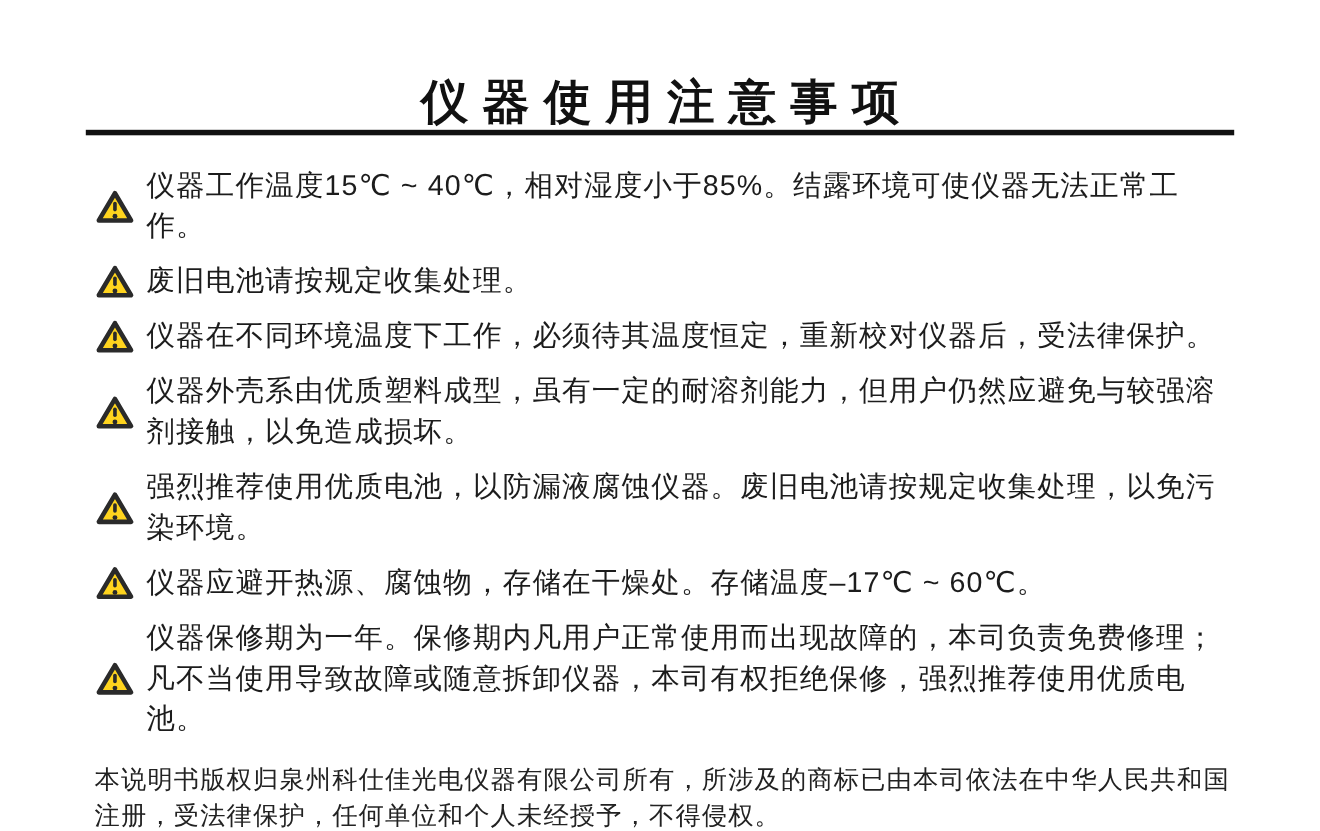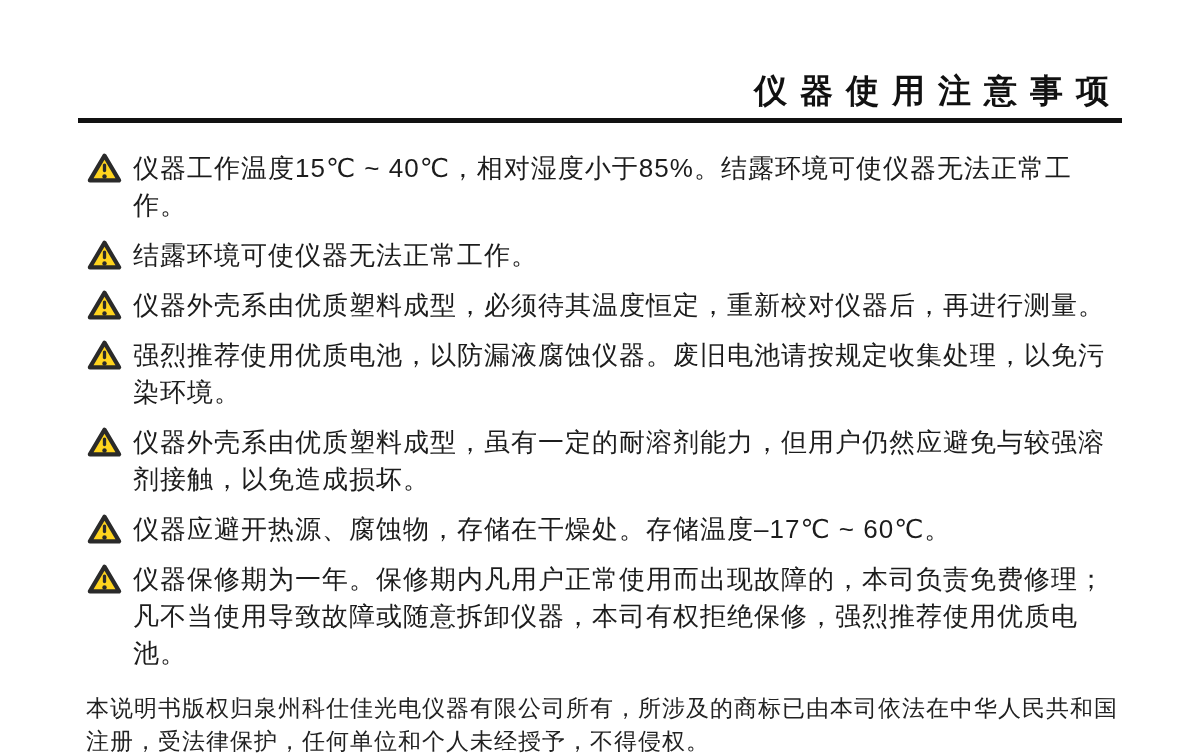--- a/index.html
+++ b/index.html
@@ -7,33 +7,33 @@
     width:1200px;height:755px;
     background:#ffffff;
     font-family:"Liberation Sans","DejaVu Sans",sans-serif;
     color:var(--text-color,#1c1c1c);
     position:relative;overflow:hidden;
   }
   .page{padding:0 78px;position:relative;height:100%;box-sizing:border-box;}
 
   .title{
     margin:77px 0 7px 0;
-    text-align:right;
-    font-family:Liberation Mono, monospace;
+    text-align:center;
+    font-family:Liberation Serif, serif;
     font-weight:bold;
-    font-size:33px;
+    font-size:43px;
     line-height:34px;
     letter-spacing:13px;
     text-indent:13px;
     color:#111;
   }
   .rule{height:5px;background:var(--rule-color,#111111);}
 
   .warnings{margin-top:27px;padding-left:8px;}
-  .warn{display:flex;align-items:flex-start;gap:10px;margin-bottom:13px;}
+  .warn{display:flex;align-items:center;gap:10px;margin-bottom:13px;}
   .warn .icon{flex:0 0 37px;margin-top:2px;line-height:0;}
   .wtext{
     margin:0;flex:1;
     font-size:26px;line-height:37px;letter-spacing:1px;
     color:var(--text-color,#1c1c1c);
   }
 
   .copyright{
     margin:20px 0 0 8px;
     font-size:23px;line-height:33px;letter-spacing:1px;
@@ -62,54 +62,54 @@
     </div>
 
     <div class="warn">
       <span class="icon">
         <svg width="37" height="33" viewBox="0 0 40 36" aria-hidden="true">
           <path d="M20 4 L36 31 L4 31 Z" fill="var(--warning-fill,#FFD41E)" stroke="var(--warning-border,#2A2A2A)" stroke-width="4.5" stroke-linejoin="round"></path>
           <rect x="18.2" y="12.5" width="3.6" height="9.5" rx="1.8" fill="var(--warning-border,#2A2A2A)"></rect>
           <circle cx="20" cy="26.8" r="2.4" fill="var(--warning-border,#2A2A2A)"></circle>
         </svg>
       </span>
-      <p class="wtext">结露环境可使仪器无法正常工作。</p>
+      <p class="wtext">废旧电池请按规定收集处理。</p>
     </div>
 
     <div class="warn">
       <span class="icon">
         <svg width="37" height="33" viewBox="0 0 40 36" aria-hidden="true">
           <path d="M20 4 L36 31 L4 31 Z" fill="var(--warning-fill,#FFD41E)" stroke="var(--warning-border,#2A2A2A)" stroke-width="4.5" stroke-linejoin="round"></path>
           <rect x="18.2" y="12.5" width="3.6" height="9.5" rx="1.8" fill="var(--warning-border,#2A2A2A)"></rect>
           <circle cx="20" cy="26.8" r="2.4" fill="var(--warning-border,#2A2A2A)"></circle>
         </svg>
       </span>
-      <p class="wtext">仪器外壳系由优质塑料成型，必须待其温度恒定，重新校对仪器后，再进行测量。</p>
+      <p class="wtext">仪器在不同环境温度下工作，必须待其温度恒定，重新校对仪器后，受法律保护。</p>
+    </div>
+
+    <div class="warn">
+      <span class="icon">
+        <svg width="37" height="33" viewBox="0 0 40 36" aria-hidden="true">
+          <path d="M20 4 L36 31 L4 31 Z" fill="var(--warning-fill,#FFD41E)" stroke="var(--warning-border,#2A2A2A)" stroke-width="4.5" stroke-linejoin="round"></path>
+          <rect x="18.2" y="12.5" width="3.6" height="9.5" rx="1.8" fill="var(--warning-border,#2A2A2A)"></rect>
+          <circle cx="20" cy="26.8" r="2.4" fill="var(--warning-border,#2A2A2A)"></circle>
+        </svg>
+      </span>
+      <p class="wtext">仪器外壳系由优质塑料成型，虽有一定的耐溶剂能力，但用户仍然应避免与较强溶剂接触，以免造成损坏。</p>
     </div>
 
     <div class="warn">
       <span class="icon">
         <svg width="37" height="33" viewBox="0 0 40 36" aria-hidden="true">
           <path d="M20 4 L36 31 L4 31 Z" fill="var(--warning-fill,#FFD41E)" stroke="var(--warning-border,#2A2A2A)" stroke-width="4.5" stroke-linejoin="round"></path>
           <rect x="18.2" y="12.5" width="3.6" height="9.5" rx="1.8" fill="var(--warning-border,#2A2A2A)"></rect>
           <circle cx="20" cy="26.8" r="2.4" fill="var(--warning-border,#2A2A2A)"></circle>
         </svg>
       </span>
       <p class="wtext">强烈推荐使用优质电池，以防漏液腐蚀仪器。废旧电池请按规定收集处理，以免污染环境。</p>
-    </div>
-
-    <div class="warn">
-      <span class="icon">
-        <svg width="37" height="33" viewBox="0 0 40 36" aria-hidden="true">
-          <path d="M20 4 L36 31 L4 31 Z" fill="var(--warning-fill,#FFD41E)" stroke="var(--warning-border,#2A2A2A)" stroke-width="4.5" stroke-linejoin="round"></path>
-          <rect x="18.2" y="12.5" width="3.6" height="9.5" rx="1.8" fill="var(--warning-border,#2A2A2A)"></rect>
-          <circle cx="20" cy="26.8" r="2.4" fill="var(--warning-border,#2A2A2A)"></circle>
-        </svg>
-      </span>
-      <p class="wtext">仪器外壳系由优质塑料成型，虽有一定的耐溶剂能力，但用户仍然应避免与较强溶剂接触，以免造成损坏。</p>
     </div>
 
     <div class="warn">
       <span class="icon">
         <svg width="37" height="33" viewBox="0 0 40 36" aria-hidden="true">
           <path d="M20 4 L36 31 L4 31 Z" fill="var(--warning-fill,#FFD41E)" stroke="var(--warning-border,#2A2A2A)" stroke-width="4.5" stroke-linejoin="round"></path>
           <rect x="18.2" y="12.5" width="3.6" height="9.5" rx="1.8" fill="var(--warning-border,#2A2A2A)"></rect>
           <circle cx="20" cy="26.8" r="2.4" fill="var(--warning-border,#2A2A2A)"></circle>
         </svg>
       </span>

